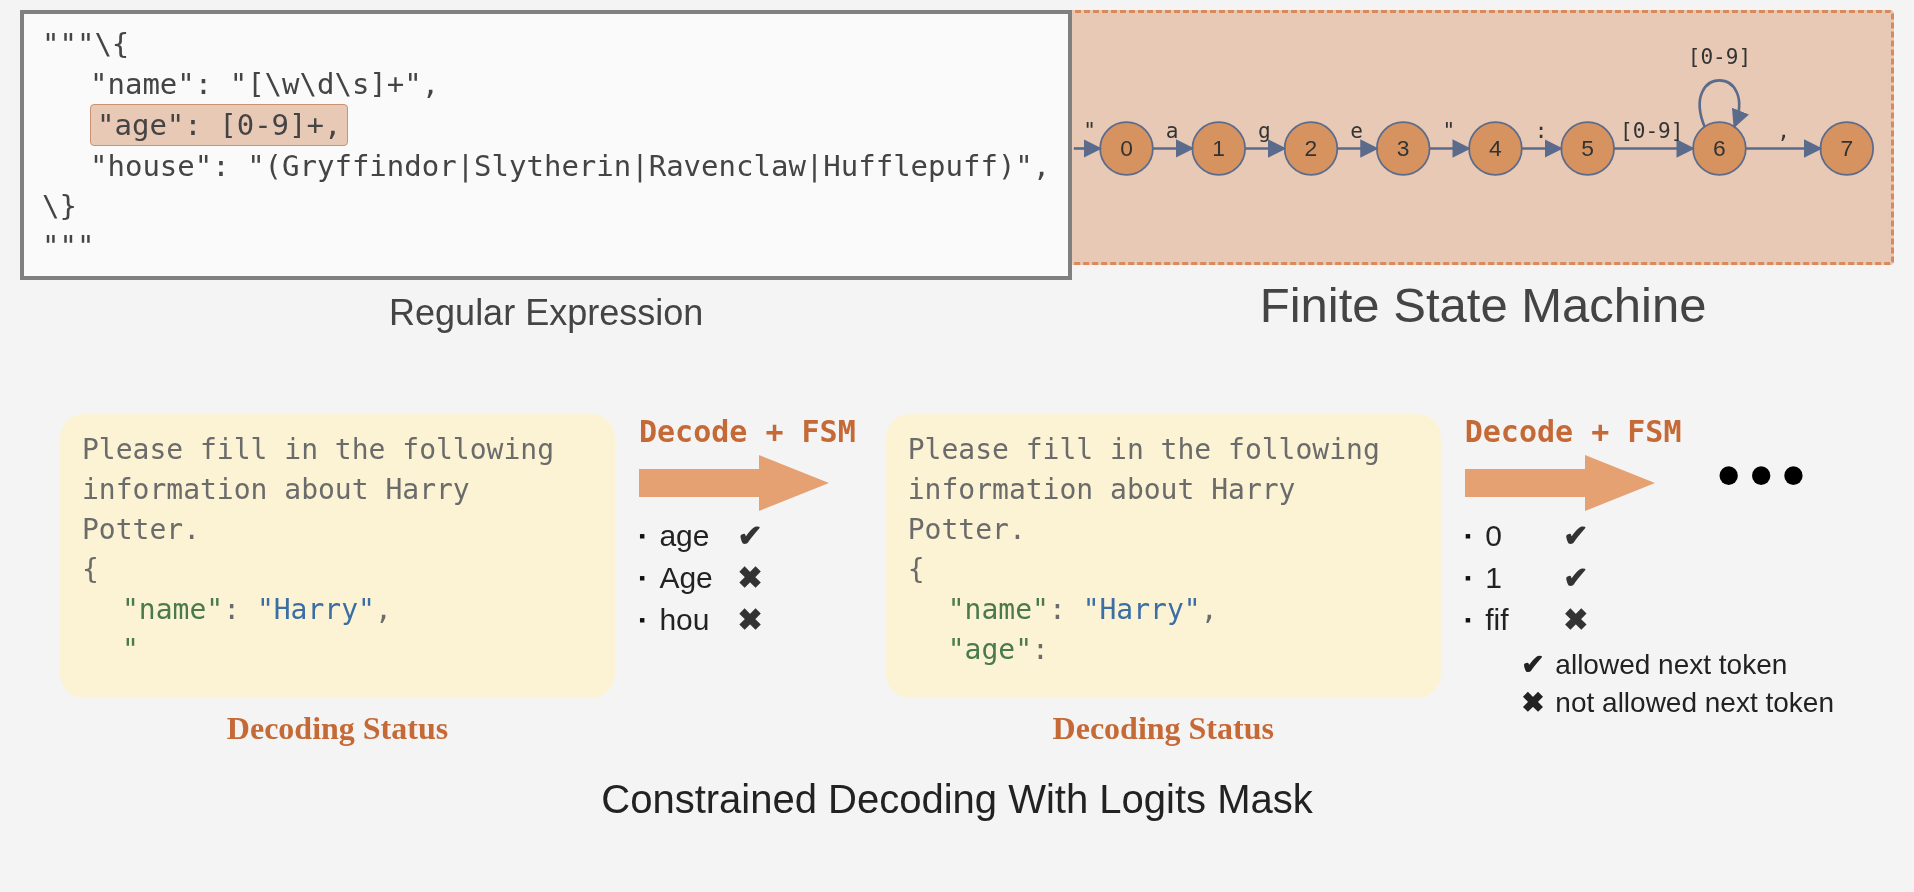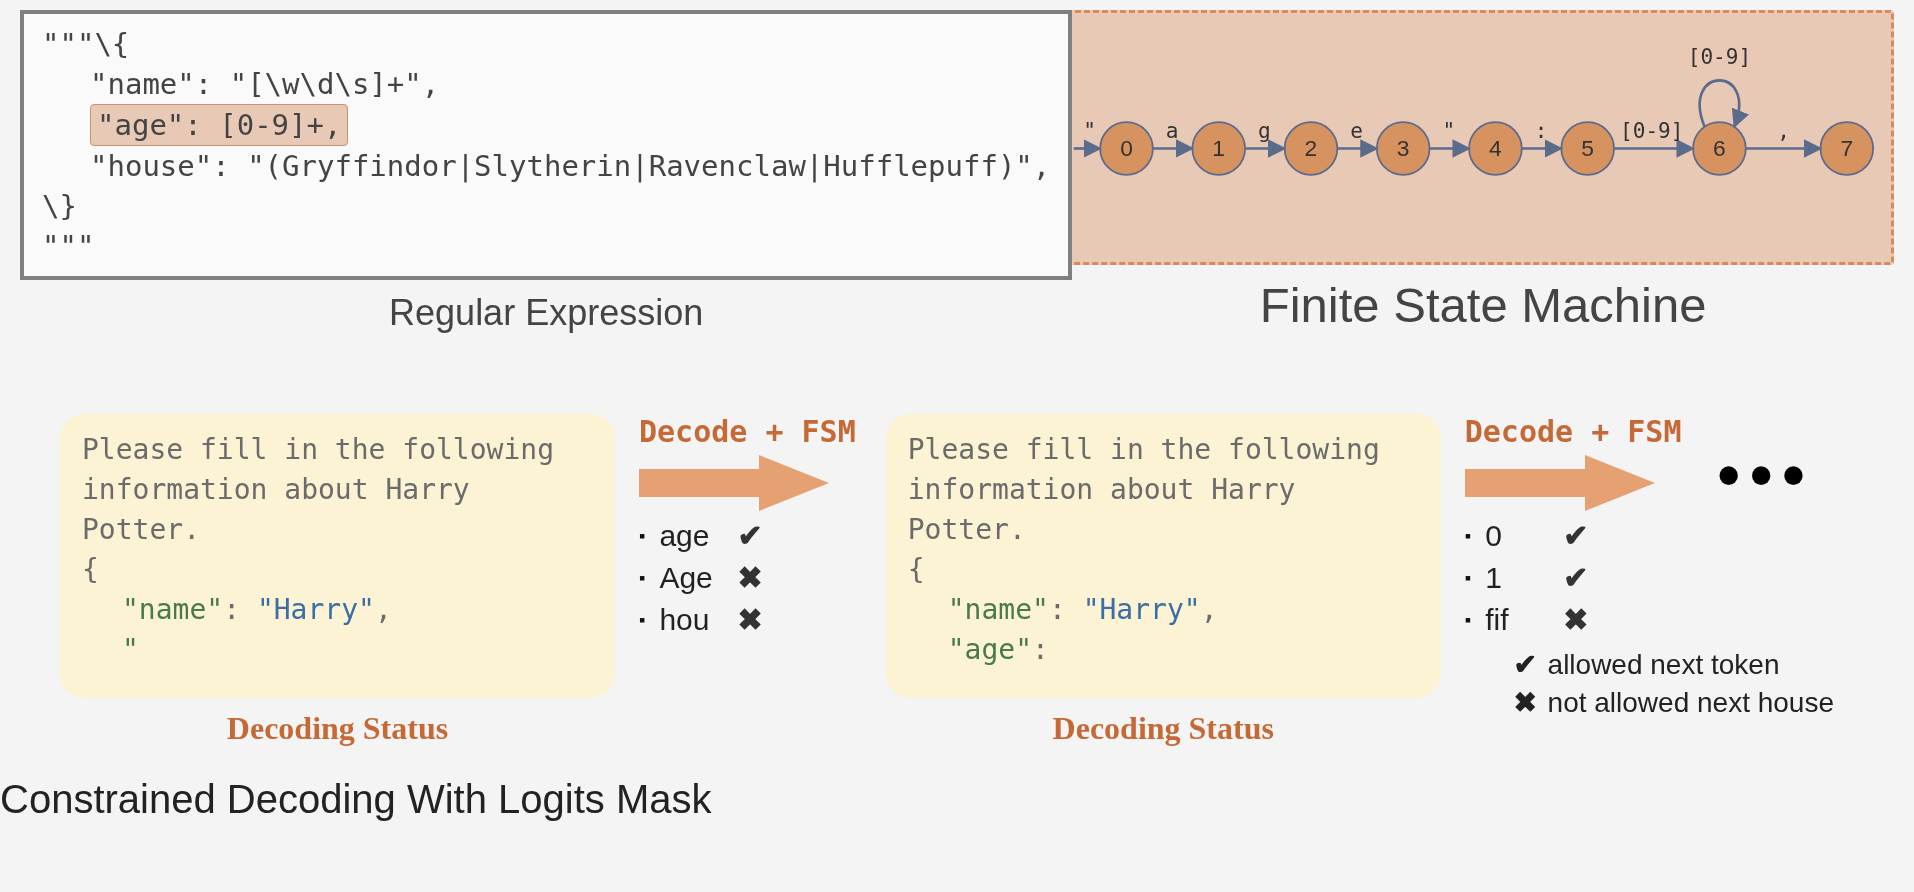--- a/index.html
+++ b/index.html
@@ -177,21 +177,21 @@
     right: 80px;
     bottom: 170px;
     font-size: 28px;
     color: #222;
     line-height: 38px;
   }
   .legend div { display: flex; align-items: center; }
   .legend .ic { width: 34px; display: inline-block; font-weight: bold; }
 
   .main-title {
-    text-align: left;
+    text-align: center;
     font-size: 40px;
     color: #222;
     margin-top: 30px;
   }
 </style>
 </head>
 <body>
 
 <div class="top">
 
@@ -350,17 +350,17 @@
 
 </div>
 
 <div class="legend">
   <div>
       <span class="ic">✔</span>
       <span>allowed next token</span>
     </div>
   <div>
       <span class="ic">✖</span>
-      <span>not allowed next house</span>
+      <span>not allowed next token</span>
     </div>
 </div>
 
 <div class="main-title">Constrained Decoding With Logits Mask</div>
 
 </body></html>

